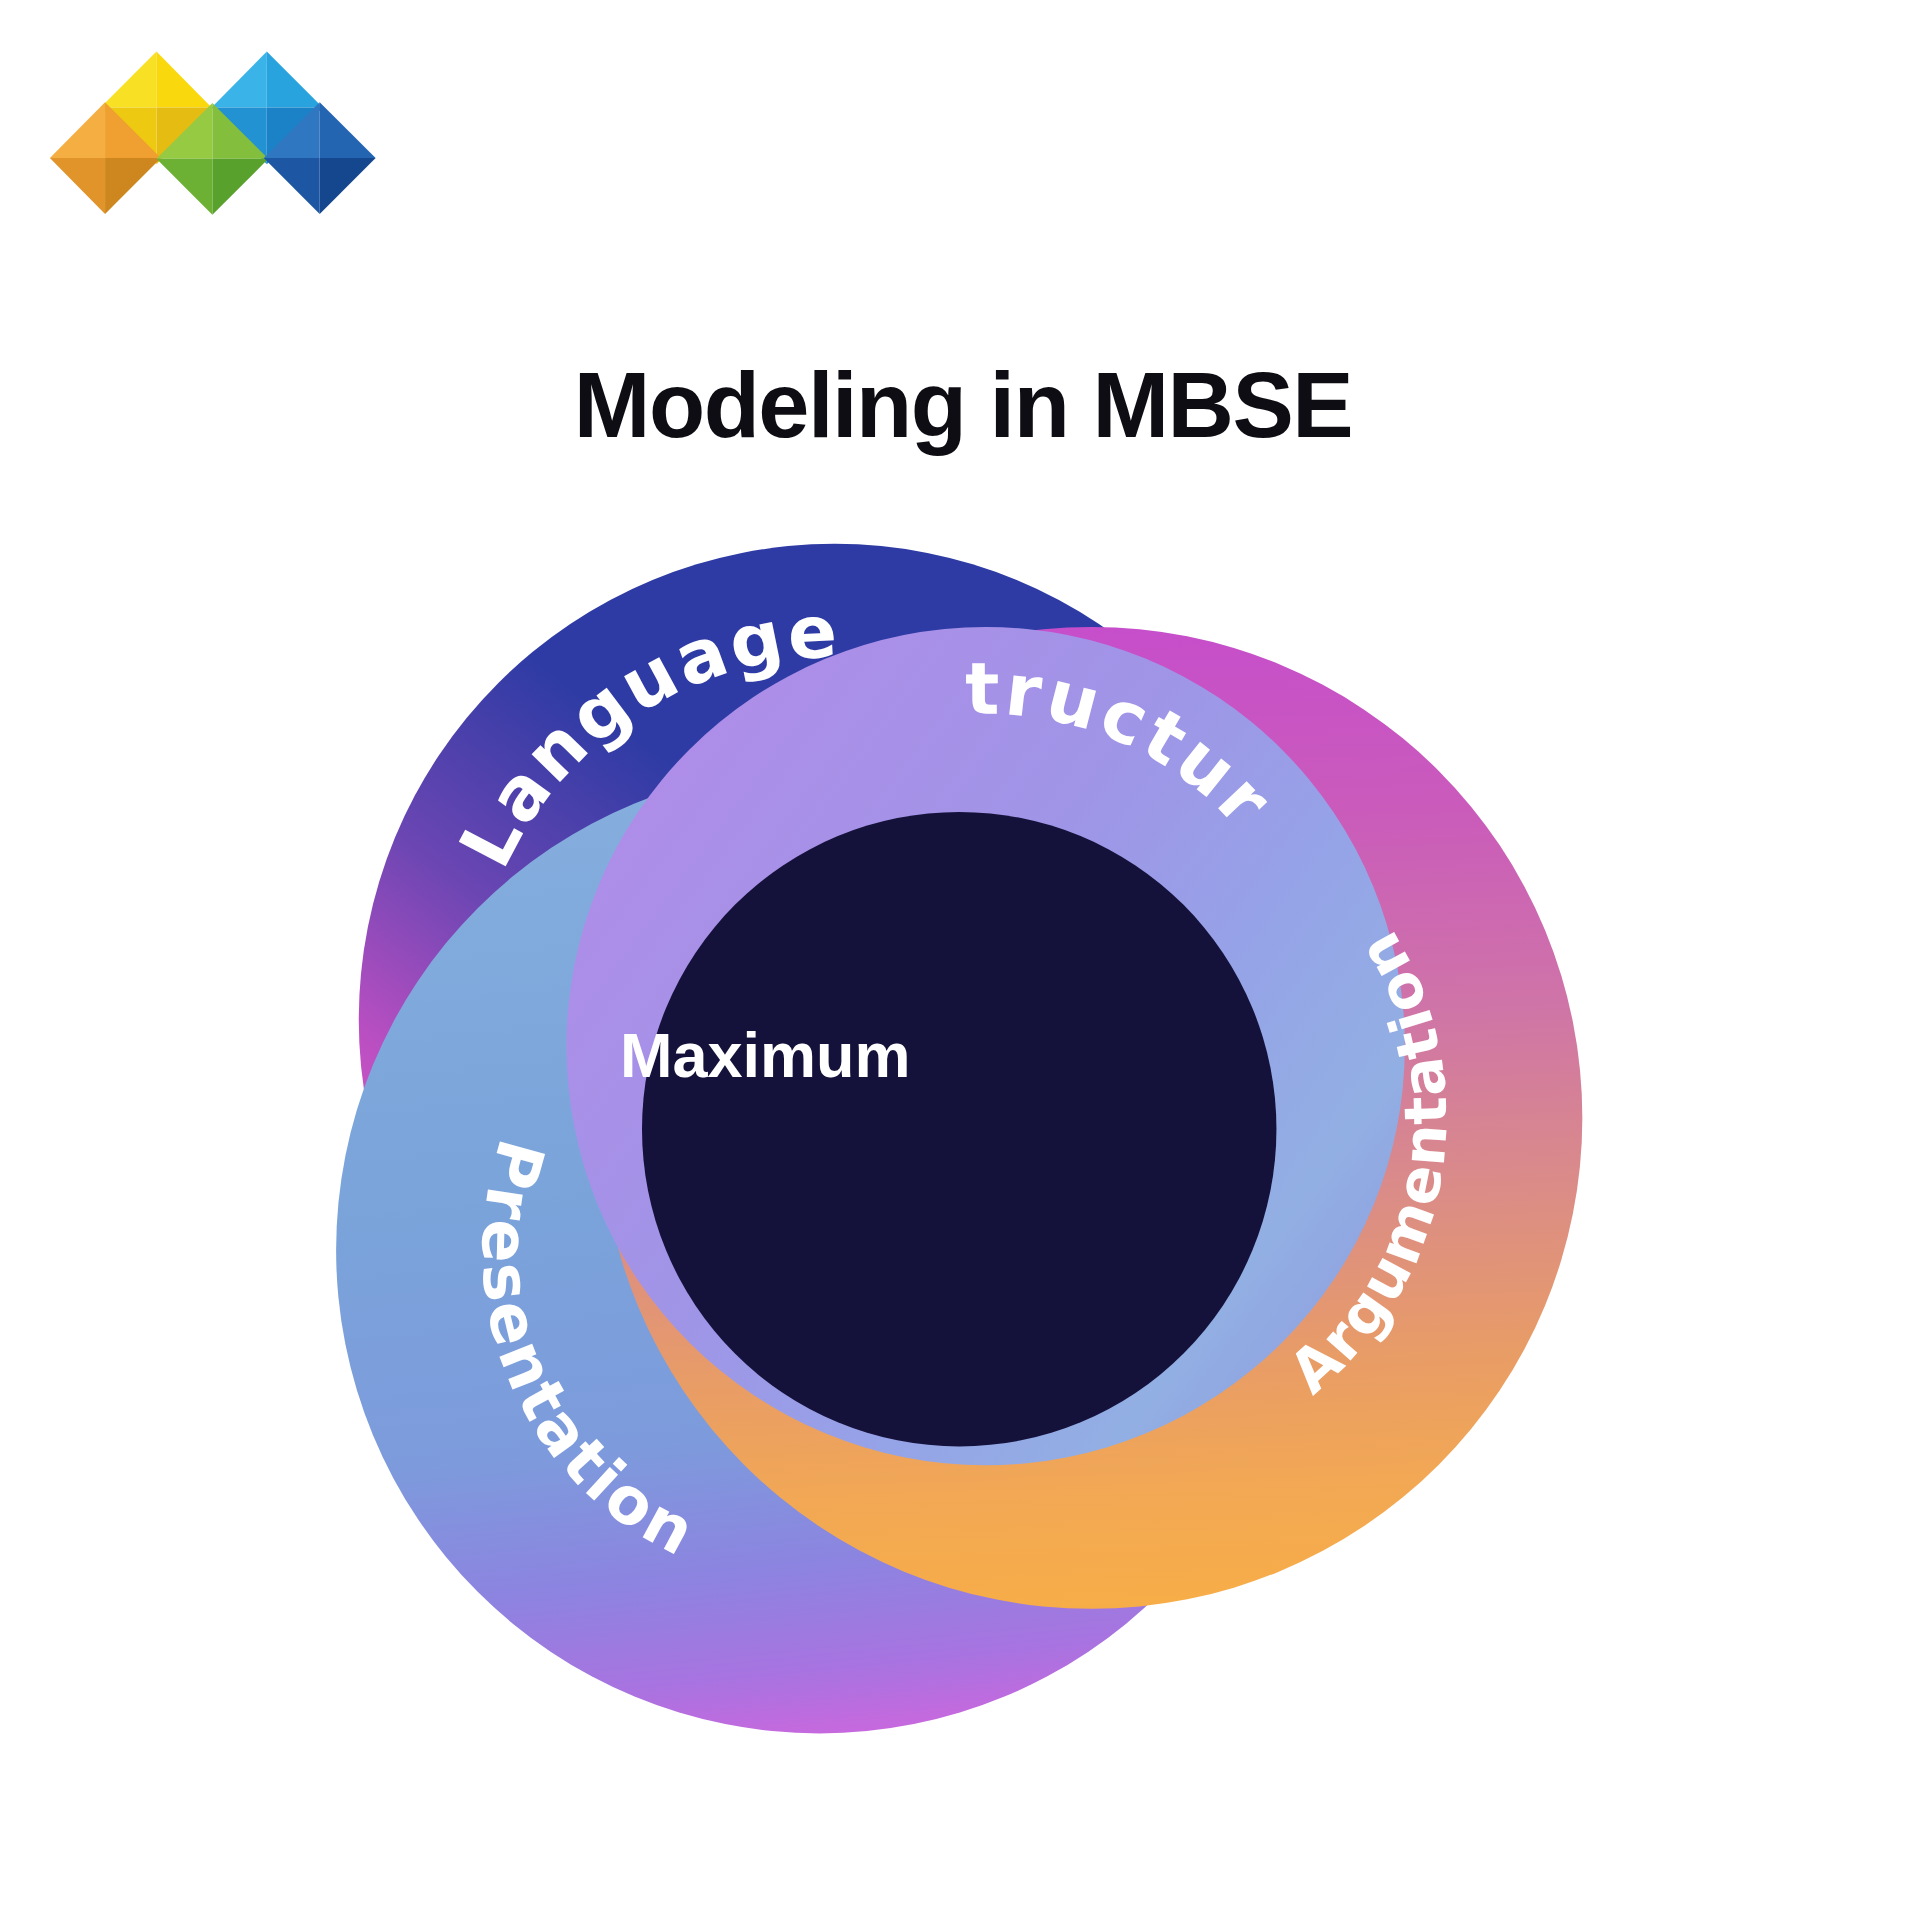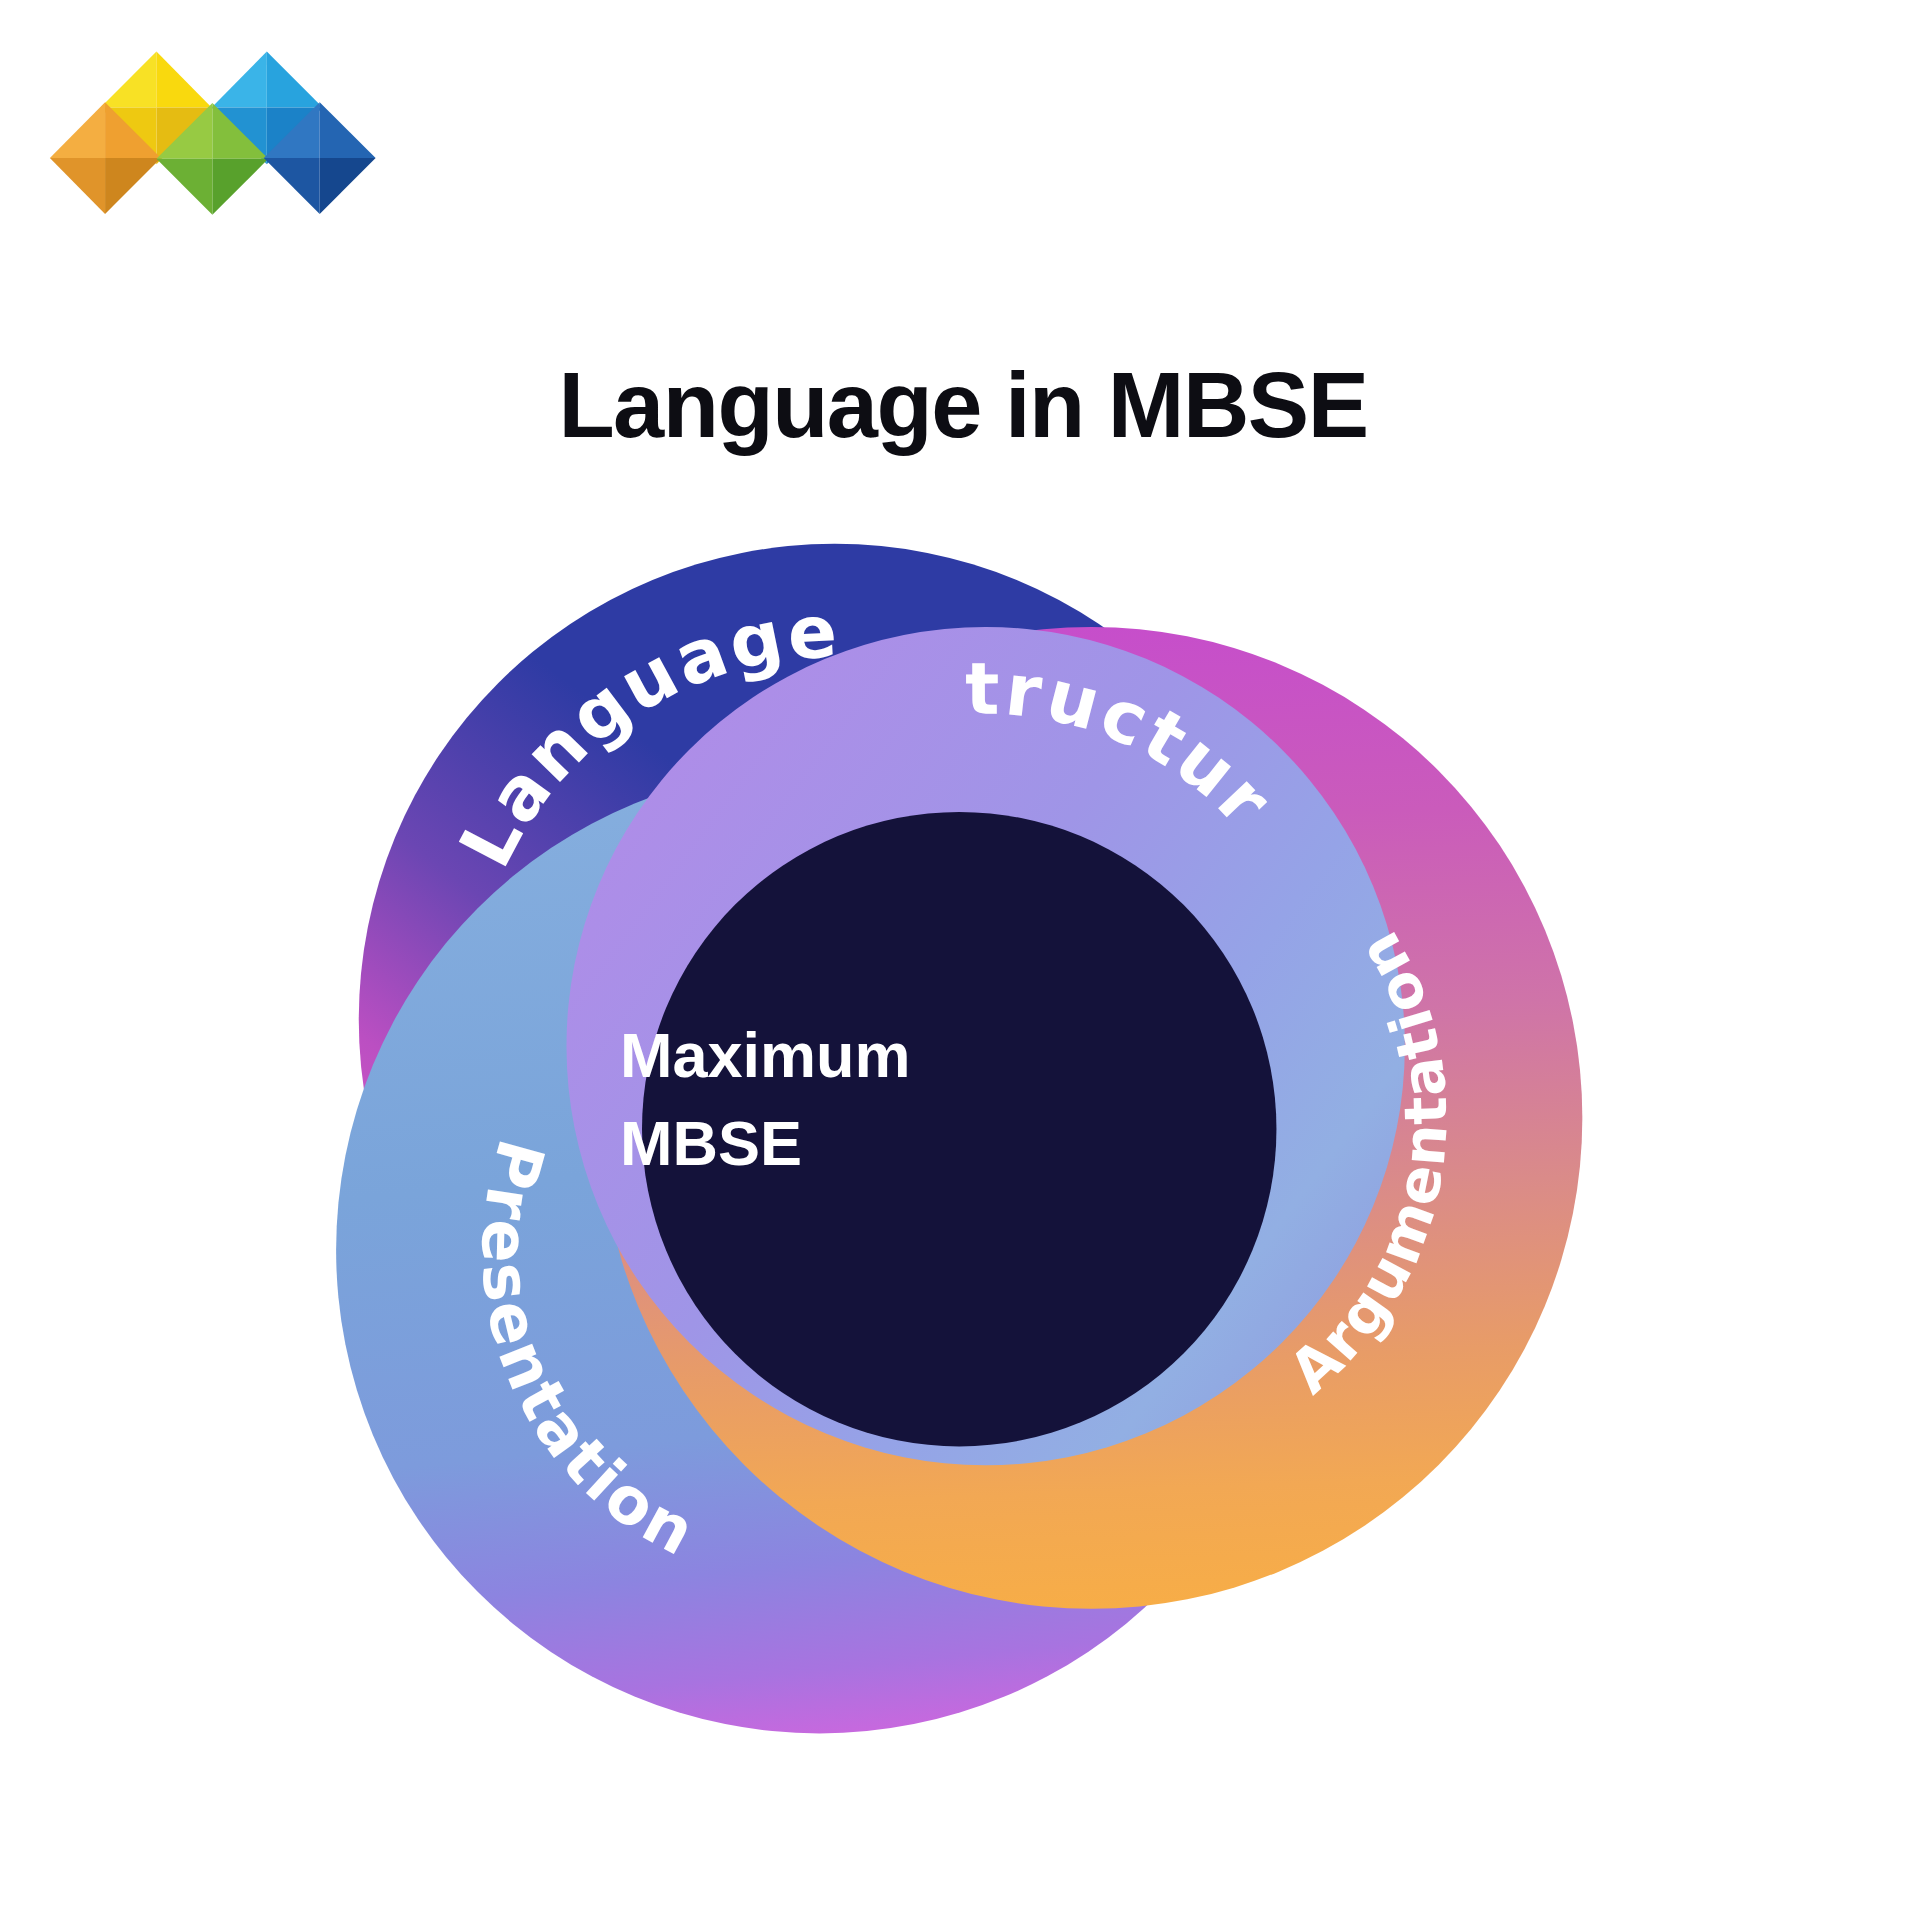--- a/index.html
+++ b/index.html
@@ -80,21 +80,21 @@
 
     <g>
       <polygon points="423,135 349,209 423,209" fill="#3077c2"></polygon>
       <polygon points="423,135 497,209 423,209" fill="#2465b2"></polygon>
       <polygon points="497,209 423,283 423,209" fill="#15478e"></polygon>
       <polygon points="349,209 423,283 423,209" fill="#1d56a2"></polygon>
     </g>
   </svg>
 
 
-  <h1 class="title">Language in MBSE</h1>
+  <h1 class="title">Modeling in MBSE</h1>
 
   <svg class="venn" viewBox="0 0 2550 2550">
     <defs>
       <linearGradient id="gradLang" x1="0.80" y1="0.05" x2="0.15" y2="0.90">
         <stop offset="0.40" stop-color="#2e3ba4"></stop>
         <stop offset="0.62" stop-color="#6b46b3"></stop>
         <stop offset="0.80" stop-color="#bb4fc2"></stop>
         <stop offset="0.93" stop-color="#d45cc5"></stop>
       </linearGradient>
       <linearGradient id="gradBlue" x1="0.45" y1="0" x2="0.55" y2="1">
@@ -143,17 +143,16 @@
     <text font-size="85" letter-spacing="4" text-anchor="middle">
       <textPath href="#arcPresentation" startOffset="50%">Presentation</textPath>
     </text>
     <text font-size="78" letter-spacing="2" text-anchor="middle">
       <textPath href="#arcArgumentation" startOffset="50%">Argumentation</textPath>
     </text>
   </svg>
 
   <div class="center-label">
     <div>Maximum</div>
-    <div>MBSE</div>
   </div>
 
 </div>
 
 
 </body></html>

